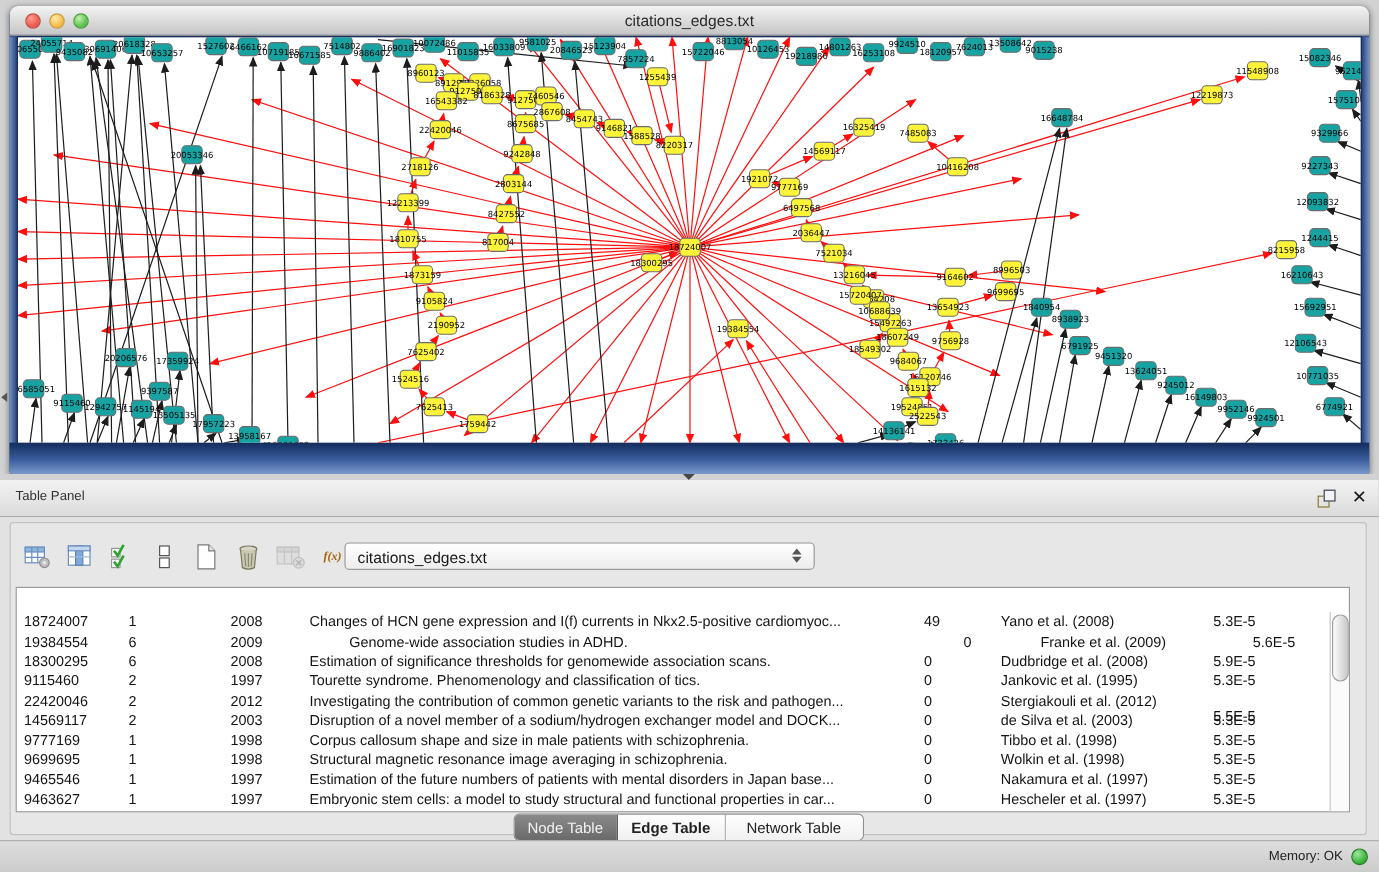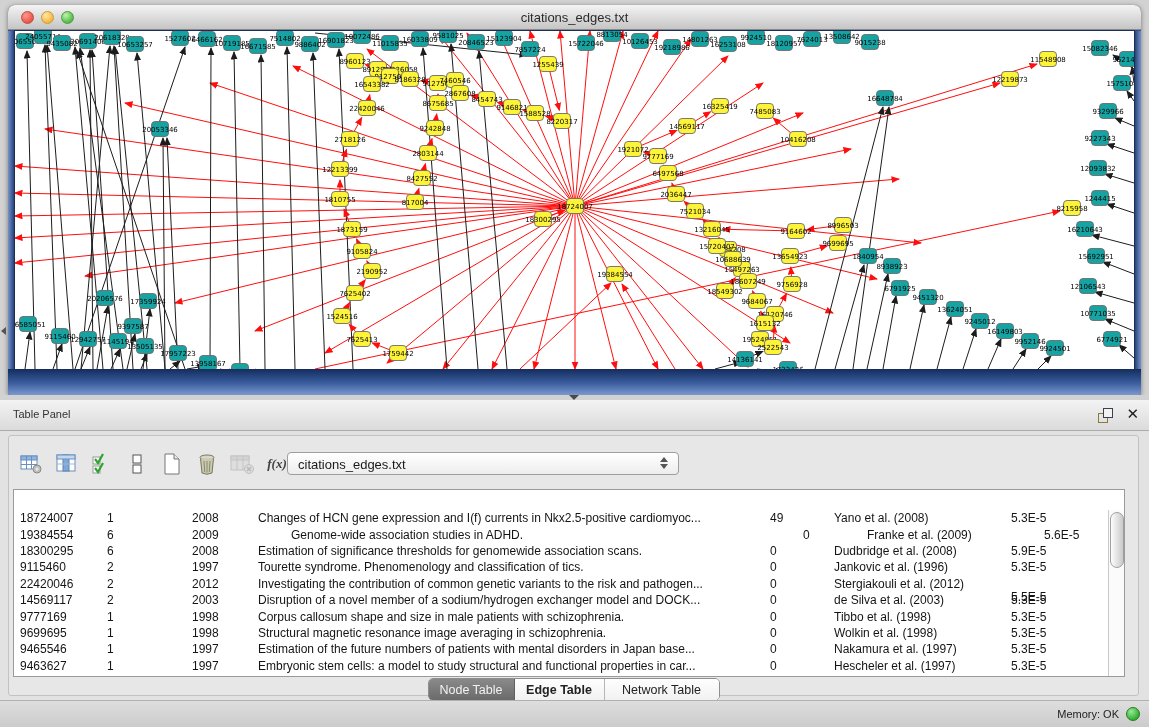--- a/index.html
+++ b/index.html
@@ -38,21 +38,21 @@
   .float-btn{position:absolute;right:36px;top:8px;width:15px;height:15px;}
   .float-btn .sq1{position:absolute;left:0;bottom:0;width:8px;height:8px;border:1.5px solid #8a7a35;background:transparent;}
   .float-btn .sq2{position:absolute;right:0;top:0;width:8px;height:8px;border:1.5px solid #39414f;background:#F3F3F3;}
   .close-btn{position:absolute;right:10px;top:5px;font-size:15px;font-weight:bold;color:#1a1a1a;cursor:default;}
   .tp-body{position:absolute;left:0;top:431px;width:1149px;height:269px;background:#E2E2E2;}
   .tp-frame{position:absolute;left:8px;top:4px;width:1131px;height:261px;border:1px solid #C2C2C2;border-radius:3px;background:#E7E7E7;box-sizing:border-box;}
 
   
   .toolbar{position:absolute;left:8px;top:14px;height:28px;display:flex;align-items:center;}
   .tbtn{width:30px;height:26px;display:flex;align-items:center;justify-content:center;margin-right:5px;}
-  .fx{font-family:"Liberation Serif","DejaVu Serif",serif;font-style:italic;font-weight:bold;font-size:13px;color:#404040;}
+  .fx{font-family:"Liberation Serif","DejaVu Serif",serif;font-style:italic;font-weight:bold;font-size:10px;color:#a16207;}
   .combo{position:absolute;left:278px;top:16px;width:392px;height:23px;border:1px solid #9E9E9E;border-radius:4px;
     background:linear-gradient(#FFFFFF,#EDEDED);box-sizing:border-box;}
   .combo-text{position:absolute;left:10px;top:4px;font-size:13px;color:#1a1a1a;}
   .combo-arrows{position:absolute;right:10px;top:4px;display:flex;flex-direction:column;gap:2px;}
   .combo-arrows .up{width:0;height:0;border-left:4px solid transparent;border-right:4px solid transparent;border-bottom:5px solid #555;}
   .combo-arrows .dn{width:0;height:0;border-left:4px solid transparent;border-right:4px solid transparent;border-top:5px solid #555;}
 
   
   .grid{position:absolute;left:4px;top:53px;width:1112px;height:188px;background:#fff;border:1px solid #9A9A9A;box-sizing:border-box;}
   .ghead{display:flex;height:20px;background:#CDE7F5;border-bottom:1px solid #8C8C8C;box-sizing:border-box;}
@@ -918,21 +918,21 @@
               <div class="td" style="width: 64px;">0</div>
               <div class="td" style="width: 177px;">Dudbridge et al. (2008)</div>
               <div class="td" style="width: 105px;">5.9E-5</div>
             </div>
             <div class="tr">
               <div class="td" style="width: 87px;">9115460</div>
               <div class="td" style="width: 85px;">2</div>
               <div class="td" style="width: 66px;">1997</div>
               <div class="td" style="width: 512px;">Tourette syndrome. Phenomenology and classification of tics.</div>
               <div class="td" style="width: 64px;">0</div>
-              <div class="td" style="width: 177px;">Jankovic et al. (1996)</div>
+              <div class="td" style="width: 177px;">Jankovic et al. (1995)</div>
               <div class="td" style="width: 105px;">5.3E-5</div>
             </div>
             <div class="tr">
               <div class="td" style="width: 87px;">22420046</div>
               <div class="td" style="width: 85px;">2</div>
               <div class="td" style="width: 66px;">2012</div>
               <div class="td" style="width: 512px;">Investigating the contribution of common genetic variants to the risk and pathogen...</div>
               <div class="td" style="width: 64px;">0</div>
               <div class="td" style="width: 177px;">Stergiakouli et al. (2012)</div>
               <div class="td" style="width: 105px; margin-top: 26px;">5.5E-5</div>

